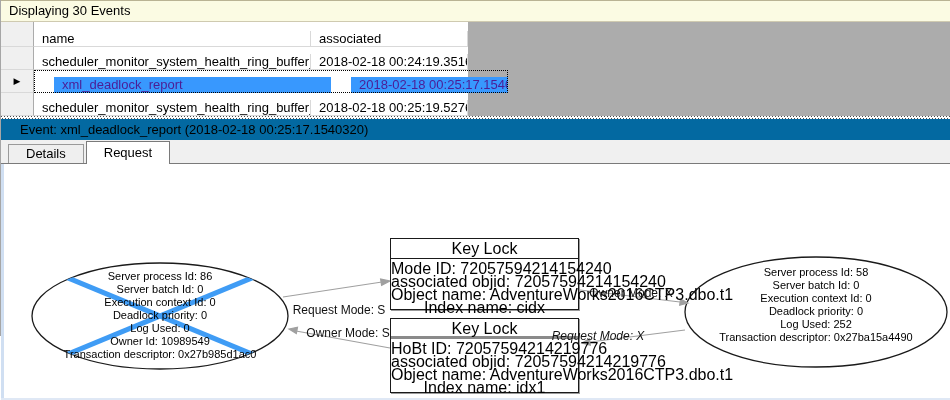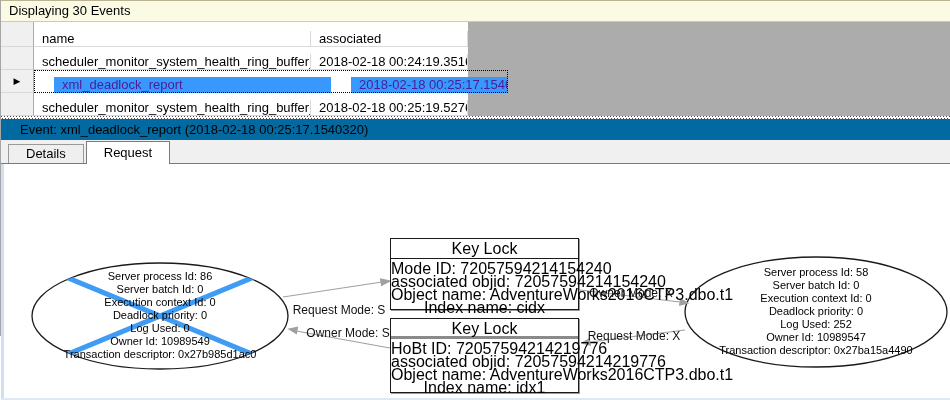--- a/index.html
+++ b/index.html
@@ -245,21 +245,20 @@
       <span class="node-line">Owner Id: 10989549</span>
       <span class="node-line">Transaction descriptor: 0x27b985d1ac0</span>
     </div>
 
     <div class="node-text" style="left:690px; top:102px; width:250px;">
       <span class="node-line">Server process Id: 58</span>
       <span class="node-line">Server batch Id: 0</span>
       <span class="node-line">Execution context Id: 0</span>
       <span class="node-line">Deadlock priority: 0</span>
       <span class="node-line">Log Used: 252</span>
-      <span class="node-line">Owner Id: 10989547</span>
       <span class="node-line">Transaction descriptor: 0x27ba15a4490</span>
     </div>
 
     <div class="lock-rect top" style="left:389px; top:74px; width:189px; height:72px;">
       <div class="lock-title">Key Lock</div>
       <div class="lock-body">
         <span class="node-line">Mode ID: 72057594214154240</span>
         <span class="node-line">associated objid: 72057594214154240</span>
         <span class="node-line">Object name: AdventureWorks2016CTP3.dbo.t1</span>
         <span class="node-line">Index name: cidx</span>
@@ -272,19 +271,19 @@
         <span class="node-line">HoBt ID: 72057594214219776</span>
         <span class="node-line">associated objid: 72057594214219776</span>
         <span class="node-line">Object name: AdventureWorks2016CTP3.dbo.t1</span>
         <span class="node-line">Index name: idx1</span>
       </div>
     </div>
 
     <div class="edge-label" style="left:338px; top:120px;margin-top:26px;">Request Mode: S</div>
     <div class="edge-label" style="left:347px; top:169px;text-align:center;">Owner Mode: S</div>
     <div class="edge-label" style="left:630px; top:129px;">Owner Mode: X</div>
-    <div class="edge-label" style="left:633px; top:172px;">Request Mode: X</div>
+    <div class="edge-label" style="left:597px; top:172px;font-style:italic;">Request Mode: X</div>
 
     <div class="pane-left-strip"></div>
     <div class="pane-bottom-strip"></div>
   </div>
 
 </div>
 
 </body></html>

